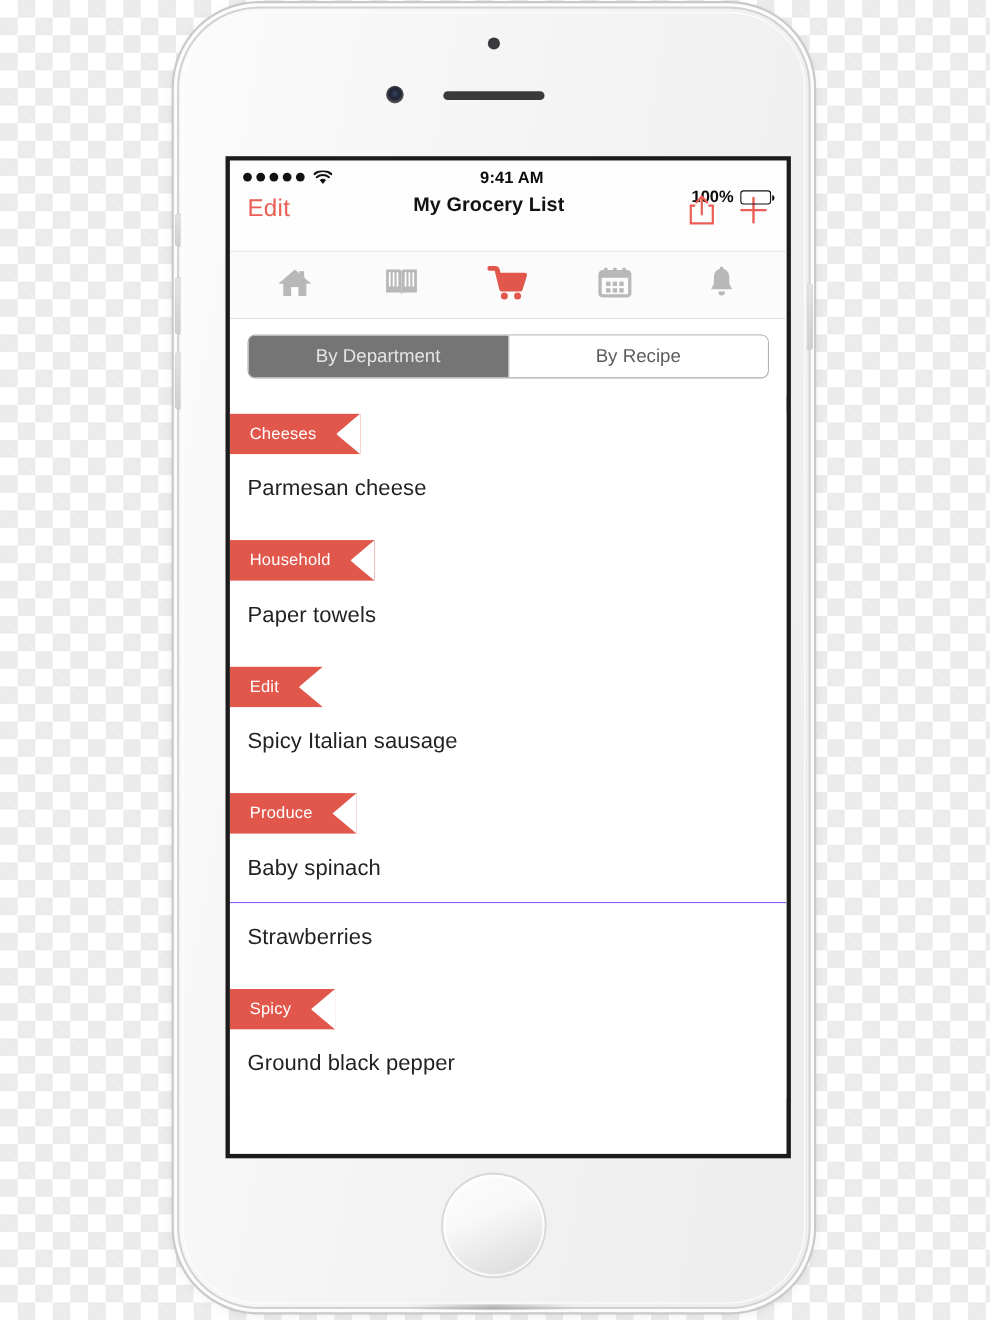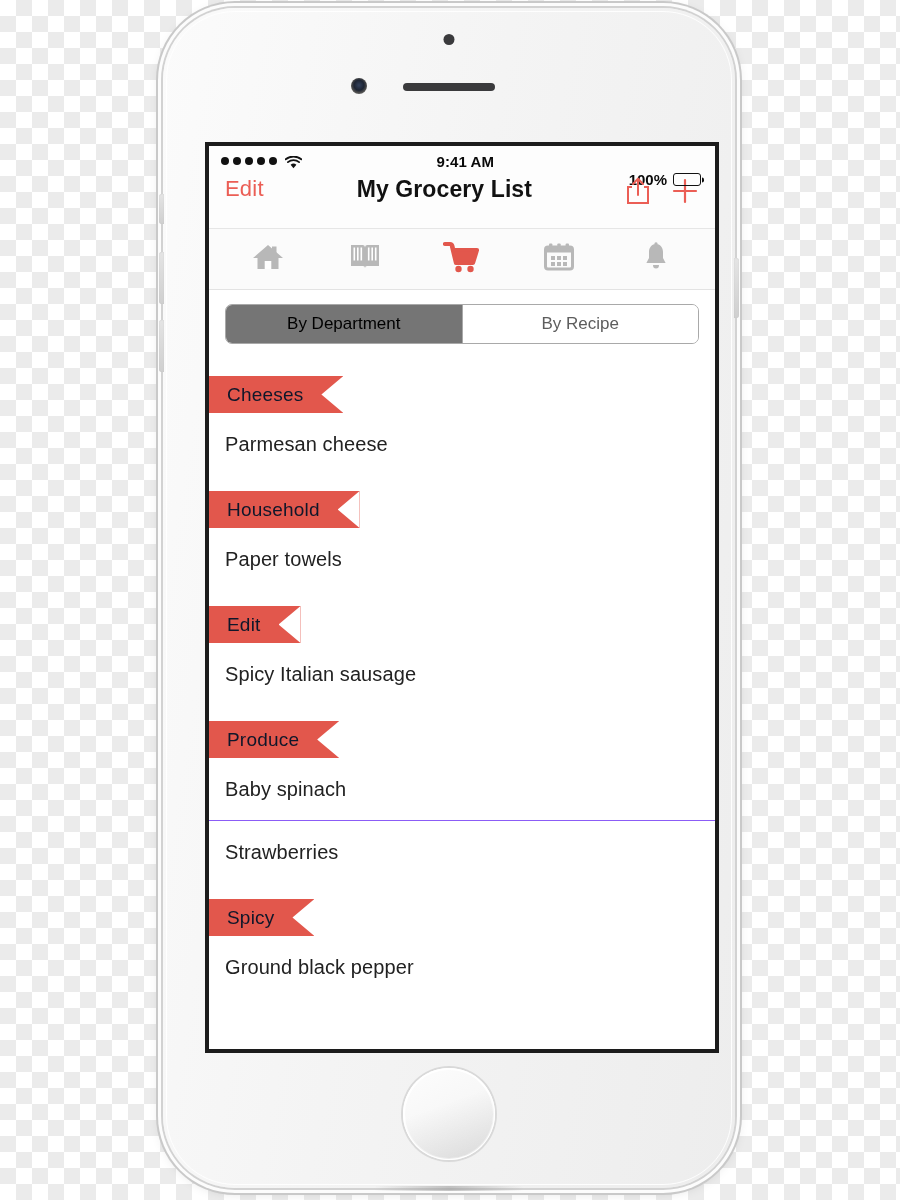--- a/index.html
+++ b/index.html
@@ -205,21 +205,21 @@
   #edit-button {
     color: #eb5e55;
     font-size: 22px;
     letter-spacing: 0.2px;
     cursor: pointer;
     white-space: nowrap;
   }
   #nav-title {
     flex: 1;
     text-align: center;
-    font-size: 23px;
+    font-size: 18px;
     font-weight: bold;
     color: #111;
     letter-spacing: 0.1px;
   }
   #nav-actions {
     display: flex;
     align-items: center;
     gap: 20px;
     padding-right: 2px;
   }
@@ -262,43 +262,43 @@
     display: flex;
     align-items: center;
     justify-content: center;
     font-size: 17px;
     color: #5d5d5d;
     cursor: pointer;
     background: #ffffff;
   }
   .segment.selected {
     background: #757575;
-    color: #000000;
+    color: #e5e5e5;
   }
   .segment + .segment { border-left: 1px solid #a9a9a9; }
 
   
   #grocery-list {
     background: #ffffff;
   }
   .section-header {
     position: relative;
     height: 37px;
     display: flex;
     align-items: center;
     margin: 16px 0 0 0;
   }
   .ribbon {
     height: 37px;
     background: #e2574c;
     display: flex;
     align-items: center;
     padding: 0 40px 0 18px;
-    color: #0f172a;
-    font-size: 19px;
+    color: #ffffff;
+    font-size: 15px;
     letter-spacing: 0.2px;
     
     -webkit-clip-path: polygon(0 0, 100% 0, 100% 100%, 0 100%);
     clip-path: polygon(0 0, 100% 0, 100% 100%, 0 100%);
     position: relative;
   }
   .ribbon:after {
     content: "";
     position: absolute;
     right: 0; top: 0;

